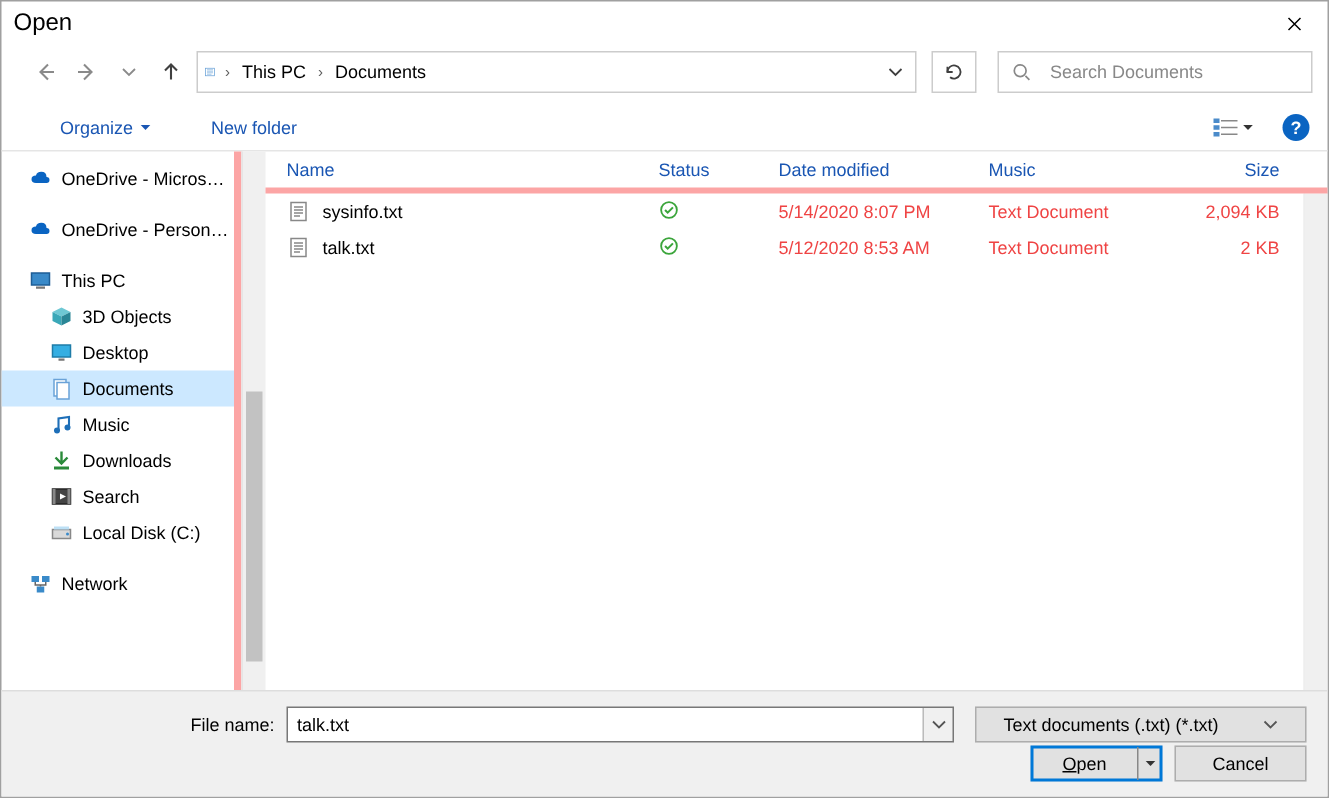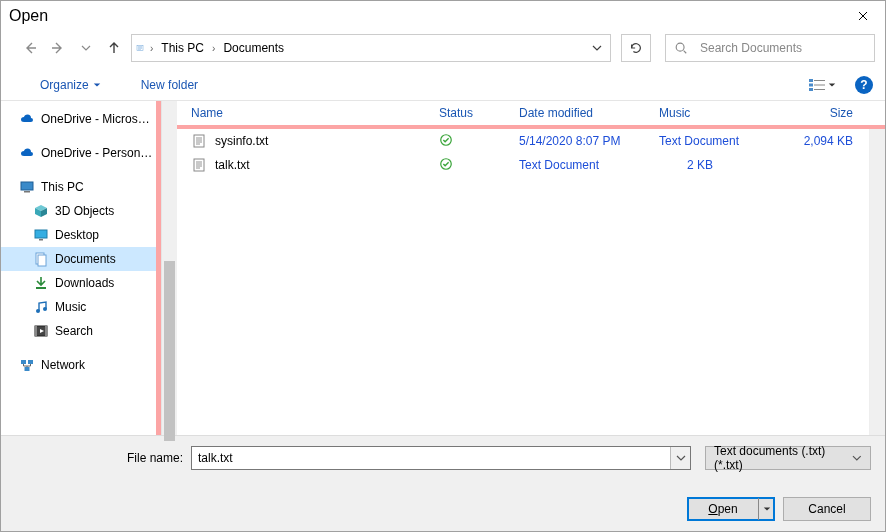--- a/index.html
+++ b/index.html
@@ -44,34 +44,34 @@
   
   .list { flex:1; display:flex; flex-direction:column; }
   .colheaders { height:28px; display:flex; align-items:center; border-bottom:4px solid #fca5a5; color:#1a56b3; padding-left:14px; position:relative; }
   .col { font-weight:normal; }
   .c-name { width:248px; }
   .c-status { width:80px; }
   .c-date { width:140px; }
   .c-type { width:124px; }
   .c-size { width:70px; text-align:right; }
   .row { height:24px; display:flex; align-items:center; padding-left:14px; }
-  .row .cell { color:#1d4ed8; }
+  .row .cell { color:#ef4444; }
   .row .c-name { display:flex; align-items:center; gap:8px; color:#000; }
   .status-check { color:#3ba53b; font-weight:bold; }
   .listscroll { width:16px; background:#f0f0f0; border-left:1px solid #eee; }
   .listarea { flex:1; display:flex; }
   .listcontent { flex:1; }
   
-  .footer { background:#f0f0f0; border-top:1px solid #ddd; padding:10px 14px; display:flex; flex-direction:column; gap:27px; }
+  .footer { background:#f0f0f0; border-top:1px solid #ddd; padding:10px 14px; display:flex; flex-direction:column; gap:2px; }
   .filerow { display:flex; align-items:center; }
   .filerow label { width:176px; text-align:right; padding-right:8px; }
   .filerow .fileinput { flex:1; height:24px; border:1px solid #777; display:flex; }
   .filerow .fileinput input { flex:1; border:none; outline:none; padding:0 6px; font-size:12px; }
   .filerow .dd { width:20px; border-left:1px solid #bbb; display:flex; align-items:center; justify-content:center; }
-  .filerow .filter { width:166px; height:24px; margin-left:14px; border:1px solid #adadad; background:#e1e1e1; display:flex; align-items:center; padding:0 8px; justify-content:space-between; }
+  .filerow .filter { width:221px; height:24px; margin-left:14px; border:1px solid #adadad; background:#e1e1e1; display:flex; align-items:center; padding:0 18px; justify-content:space-between; }
   .btnrow { display:flex; justify-content:flex-end; gap:8px; }
   .winbtn { width:88px; height:24px; border:1px solid #adadad; background:#e1e1e1; display:flex; align-items:center; justify-content:center; }
   .winbtn.split { padding:0; }
   .winbtn.split .lbl { flex:1; display:flex; align-items:center; justify-content:center; }
   .winbtn.split .carrot { width:16px; border-left:1px solid #888; display:flex; align-items:center; justify-content:center; align-self:stretch;}
   .winbtn.primary { border:1px solid #0078d7; box-shadow:inset 0 0 0 1px #0078d7; }
   u.access { text-decoration:underline; }
   .chev-svg { width:10px; height:10px; }
 </style>
 </head>
@@ -232,46 +232,56 @@
             <svg width="16" height="16" viewBox="0 0 16 16">
               <rect x="3" y="2" width="8" height="11" fill="#fff" stroke="#6aa2d8"></rect>
               <rect x="5" y="4" width="8" height="11" fill="#fff" stroke="#6aa2d8"></rect>
             </svg>
           </span>
         <span>Documents</span>
       </div>
       <div class="node child">
         <span class="icon">
             <svg width="16" height="16" viewBox="0 0 16 16">
-              <path d="M8 2 V9 M4 6 L8 10 L12 6" stroke="#2a8a3a" stroke-width="1.6" fill="none"></path>
-              <rect x="3" y="12" width="10" height="2" fill="#2a8a3a"></rect>
-            </svg>
-          </span>
-        <span>Downloads</span>
-      </div>
-      <div class="node child">
-        <span class="icon">
-            <svg width="16" height="16" viewBox="0 0 16 16">
               <path d="M6 12 V4 L13 3 V10" stroke="#1e6fb8" stroke-width="1.4" fill="none"></path>
               <circle cx="5" cy="12" r="2" fill="#1e6fb8"></circle>
               <circle cx="12" cy="10" r="2" fill="#1e6fb8"></circle>
             </svg>
           </span>
         <span>Music</span>
+      </div>
+      <div class="node child">
+        <span class="icon">
+            <svg width="16" height="16" viewBox="0 0 16 16">
+              <path d="M8 2 V9 M4 6 L8 10 L12 6" stroke="#2a8a3a" stroke-width="1.6" fill="none"></path>
+              <rect x="3" y="12" width="10" height="2" fill="#2a8a3a"></rect>
+            </svg>
+          </span>
+        <span>Downloads</span>
       </div>
       <div class="node child">
         <span class="icon">
             <svg width="16" height="16" viewBox="0 0 16 16">
               <rect x="2" y="3" width="12" height="10" fill="#444" stroke="#222"></rect>
               <rect x="2" y="3" width="2" height="10" fill="#888"></rect>
               <rect x="12" y="3" width="2" height="10" fill="#888"></rect>
               <path d="M7 6 L11 8 L7 10 Z" fill="#fff"></path>
             </svg>
           </span>
         <span>Search</span>
+      </div>
+      <div class="node child">
+        <span class="icon">
+            <svg width="16" height="16" viewBox="0 0 16 16">
+              <rect x="2" y="6" width="12" height="6" fill="#d9d9d9" stroke="#888"></rect>
+              <circle cx="12" cy="9" r="1" fill="#3a8ac9"></circle>
+              <rect x="3" y="4" width="10" height="2" fill="#bde0f5"></rect>
+            </svg>
+          </span>
+        <span>Local Disk (C:)</span>
       </div>
       <div class="spacer-node"></div>
       <div class="node">
         <span class="icon">
             <svg width="16" height="16" viewBox="0 0 16 16">
               <rect x="2" y="3" width="5" height="4" fill="#3a8ac9"></rect>
               <rect x="9" y="3" width="5" height="4" fill="#3a8ac9"></rect>
               <rect x="5.5" y="10" width="5" height="4" fill="#3a8ac9"></rect>
               <path d="M4.5 7 V9 H11.5 V7 M8 9 V10" stroke="#666" fill="none"></path>
             </svg>
@@ -319,20 +329,21 @@
                     <rect x="3" y="2" width="10" height="12" fill="#fff" stroke="#888"></rect>
                     <path d="M5 5 H11 M5 7 H11 M5 9 H11 M5 11 H9" stroke="#888" stroke-width="0.9"></path>
                   </svg>
                 </span>
               <span>talk.txt</span>
             </div>
             <div class="cell c-status"><span class="status-check"><svg width="14" height="14" viewBox="0 0 16 16">
                     <circle cx="8" cy="8" r="6" fill="none" stroke="#3ba53b" stroke-width="1.4"></circle>
                     <path d="M5 8 L7 10 L11 6" stroke="#3ba53b" stroke-width="1.6" fill="none"></path>
                   </svg></span></div>
+            <div class="cell c-date">5/12/2020 8:53 AM</div>
             <div class="cell c-type">Text Document</div>
             <div class="cell c-size">2 KB</div>
           </div>
         </div>
         <div class="listscroll"></div>
       </div>
     </div>
   </div>
 
   <div class="footer">

